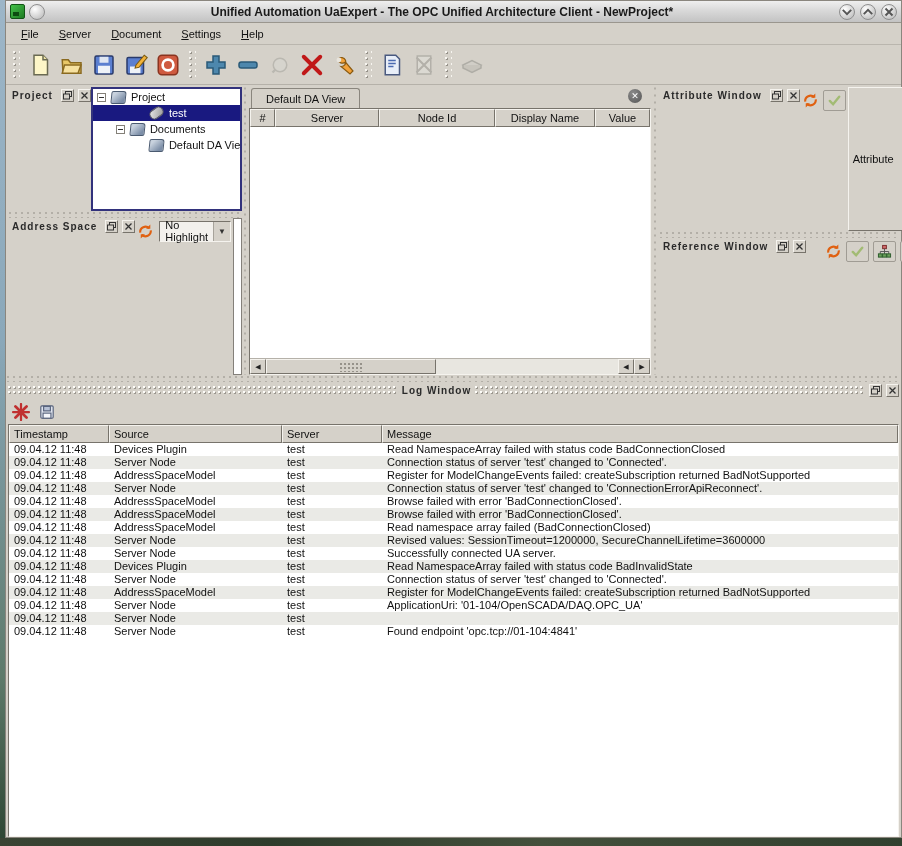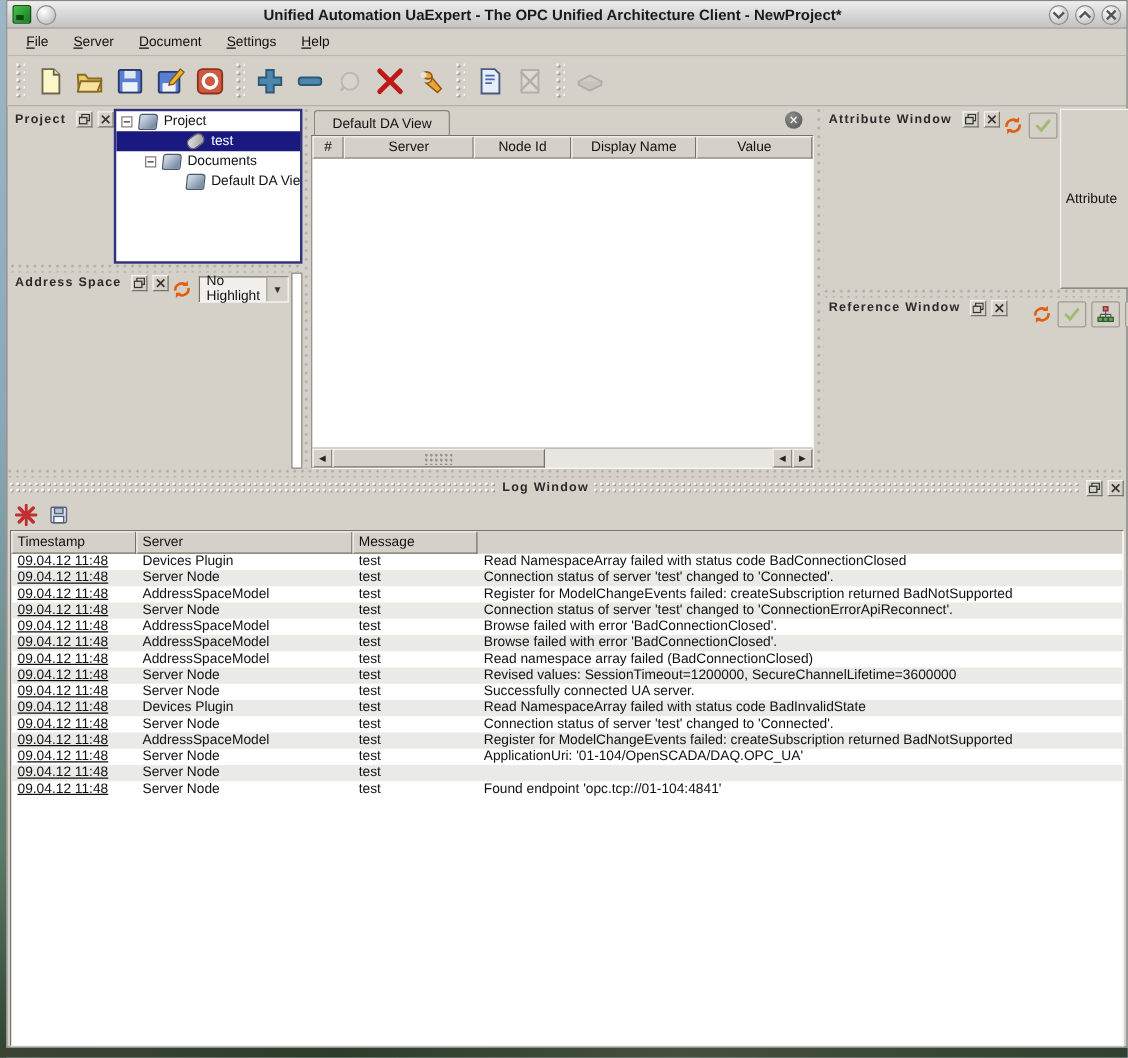--- a/index.html
+++ b/index.html
@@ -99,21 +99,21 @@
     display:flex; align-items:center; justify-content:center; line-height:1; }
   .da-frame { flex:1; border:1px solid; border-color:#77736b #f5f3ee #f5f3ee #77736b;
     background:#fff; display:flex; flex-direction:column; margin-right:1px; }
   .grid-header { display:flex; flex:0 0 18px; background:#d5d1c9; }
   .gh-cell { border:1px solid; border-color:#f5f3ee #77736b #77736b #f5f3ee;
     display:flex; align-items:center; justify-content:center; font-size:11px;
     overflow:hidden; white-space:nowrap; }
   .gh-cell.left { justify-content:flex-start; padding-left:4px; }
   .da-header .gh-cell:nth-child(1){width:25px;}
   .da-header .gh-cell:nth-child(2){width:104px;}
-  .da-header .gh-cell:nth-child(3){width:78px;}
+  .da-header .gh-cell:nth-child(3){width:116px;}
   .da-header .gh-cell:nth-child(4){width:100px;}
   .da-header .gh-cell:nth-child(5){flex:1;}
   .da-body { flex:1; background:#fff; }
   .hscroll { flex:0 0 16px; display:flex; background:#e8e6e0; border-top:1px solid #b5b1a9; }
   .sb-btn { width:16px; height:100%; background:#d5d1c9; border:1px solid;
     border-color:#f5f3ee #77736b #77736b #f5f3ee; display:flex; align-items:center;
     justify-content:center; font-size:7px; color:#222; }
   .sb-thumb { width:170px; height:100%; background:#d5d1c9; border:1px solid;
     border-color:#f5f3ee #77736b #77736b #f5f3ee; position:relative; }
   .sb-thumb::after { content:""; position:absolute; left:50%; top:3px; width:22px; height:9px;
@@ -140,21 +140,21 @@
   .log-toolbar svg { width:18px; height:18px; }
   .log-table { flex:1; border:1px solid; border-color:#77736b #f5f3ee #f5f3ee #77736b;
     background:#fff; display:flex; flex-direction:column; overflow:hidden; }
   .log-header .gh-cell:nth-child(1){width:100px;}
   .log-header .gh-cell:nth-child(2){width:173px;}
   .log-header .gh-cell:nth-child(3){width:100px;}
   .log-header .gh-cell:nth-child(4){flex:1;}
   .log-row { display:flex; height:13px; line-height:13px; white-space:nowrap; }
   .log-row.alt { background:#eaeae6; }
   .log-row span { overflow:hidden; padding:0 0 0 5px; }
-  .log-row span:nth-child(1){width:100px;text-decoration:underline;}
+  .log-row span:nth-child(1){width:100px;}
   .log-row span:nth-child(2){width:173px;}
   .log-row span:nth-child(3){width:100px;}
   .log-row span:nth-child(4){flex:1;}
 </style>
 </head>
 <body>
 
 <div class="desktop-left"></div>
 <div class="desktop-bottom"></div>
 
@@ -536,20 +536,21 @@
         <rect x="2.5" y="2.5" width="11" height="11" rx="1" fill="#dfe4ee" stroke="#55607a"></rect>
         <rect x="5" y="3" width="6" height="4" fill="#b8c2d6" stroke="#55607a"></rect>
         <rect x="4.5" y="9" width="7" height="4.5" fill="#f4f6fa" stroke="#55607a"></rect>
       </svg>
     </div>
     <div class="log-table">
       <div class="grid-header log-header">
 
           <div class="gh-cell left">Timestamp</div>
 
+          <div class="gh-cell left alt">Source</div>
 
           <div class="gh-cell left">Server</div>
 
           <div class="gh-cell left alt">Message</div>
 
       </div>
       <div class="log-rows">
 
           <div class="log-row">
             <span>09.04.12 11:48</span>

